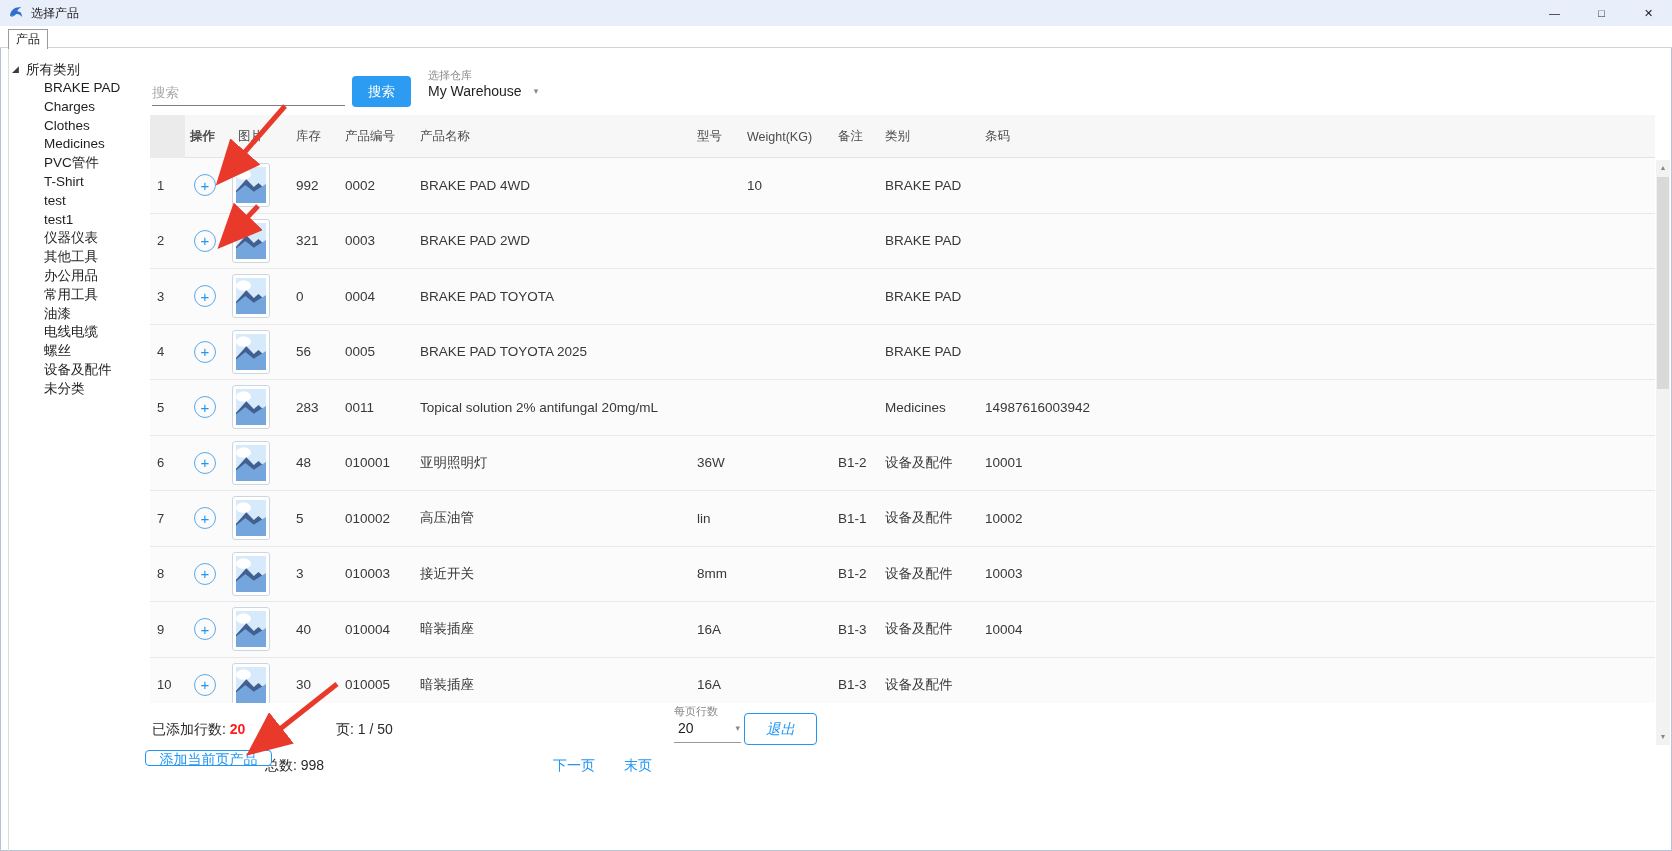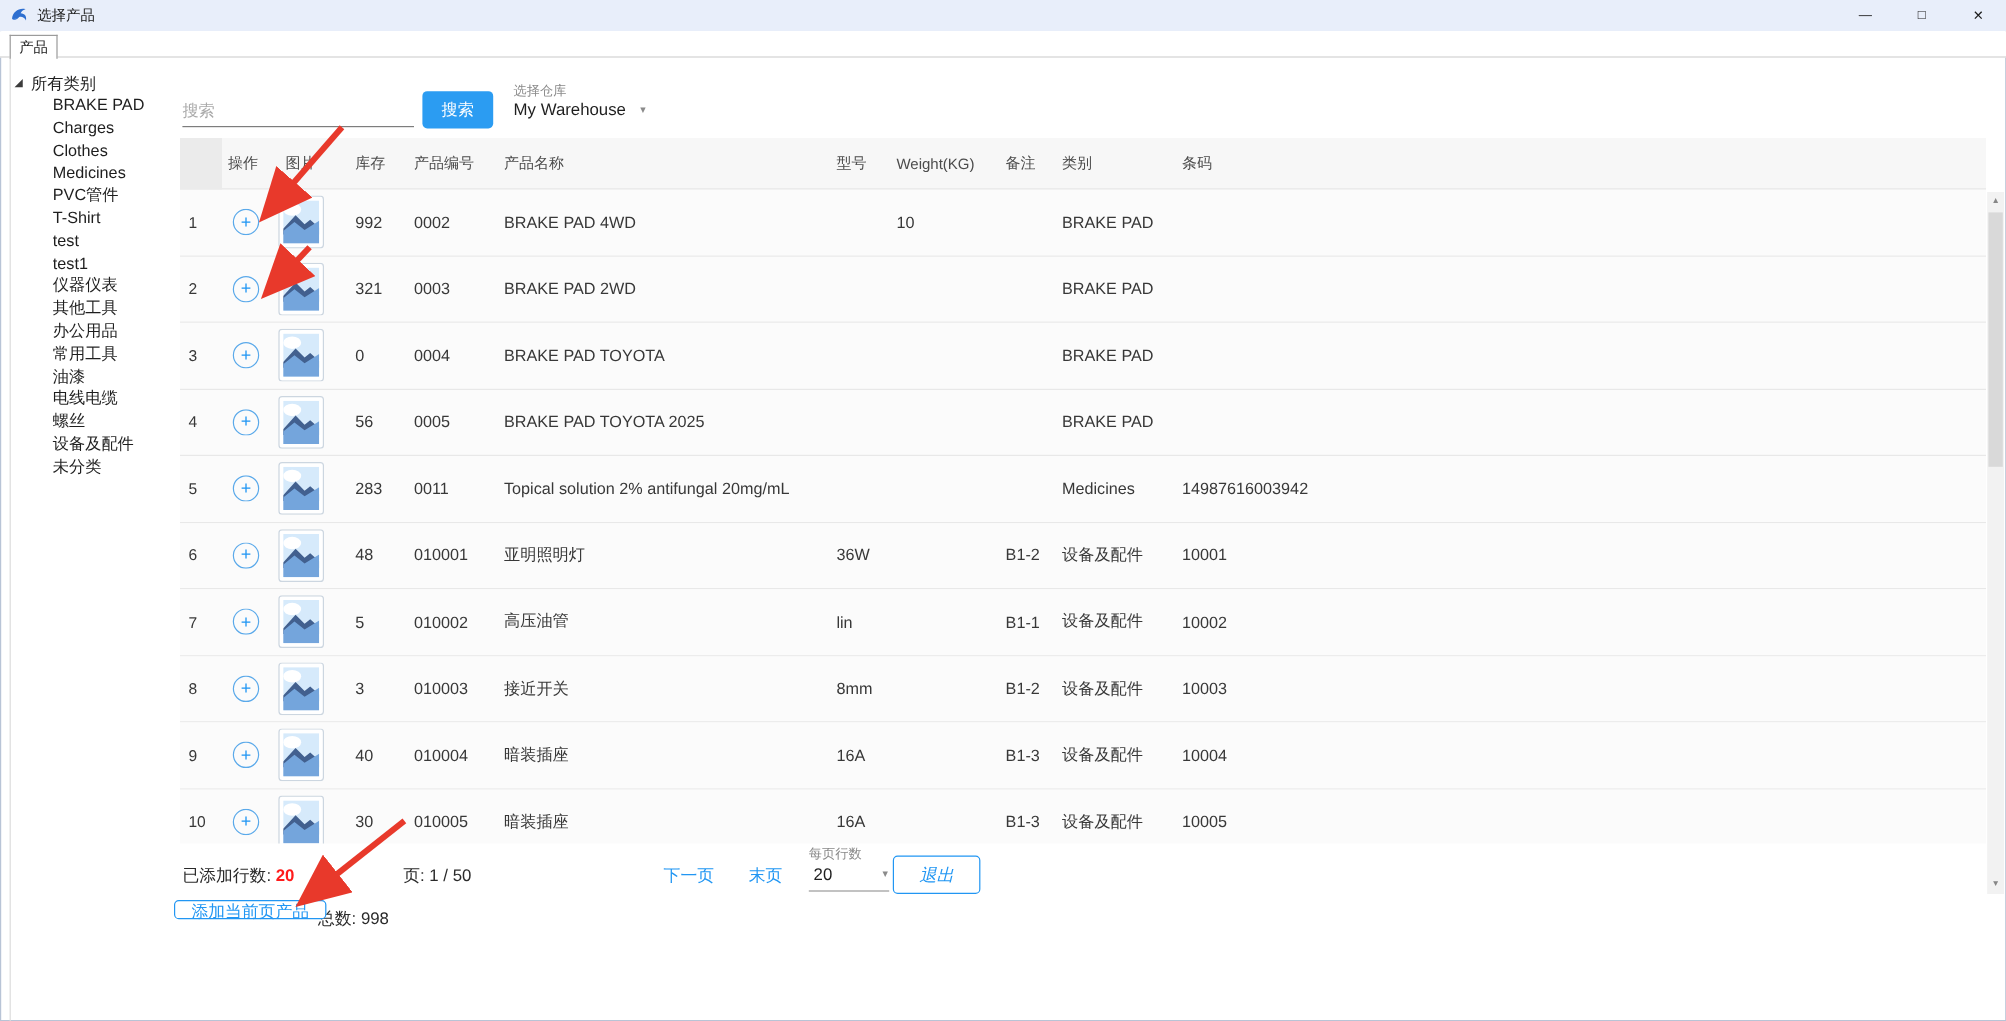--- a/index.html
+++ b/index.html
@@ -41,21 +41,21 @@
   .wh-select { position:absolute; left:428px; top:83px; font-size:14px; color:#1f1f1f;
     display:flex; align-items:center; gap:12px; cursor:default; }
   .caret { font-size:9px; color:#8b8b8b; }
   
   .table-wrap { position:absolute; left:150px; top:115px; width:1505px; height:588px; overflow:hidden; }
   .t-grid { display:grid; grid-template-columns:35px 40px 65px 49px 75px 277px 50px 91px 47px 100px 1fr; }
   .t-head { height:43px; background:#f7f7f7; align-items:center; font-size:12.5px; color:#4c4c4c;
     border-bottom:1px solid #e3e3e3; }
   .t-head .hc { padding-left:6px; }
   .t-head .hc.c1 { background:#ebebeb; height:43px; }
-  .t-head .hc.c2 { padding-left:5px; }
+  .t-head .hc.c2 { padding-left:5px;font-weight:bold; }
   .t-head .hc.c3 { padding-left:13px; }
   .t-row { height:55.5px; align-items:center; background:#fbfbfb; border-bottom:1px solid #e8e8e8;
     font-size:13.5px; color:#383838; }
   .t-row .cell { padding-left:6px; white-space:nowrap; overflow:hidden; }
   .cell.rownum { padding-left:7px; font-size:13px; }
   .cell.op { display:flex; justify-content:center; padding-left:0; }
   .plus-btn { width:22px; height:22px; border:1px solid #5aa9ea; border-radius:50%;
     background:transparent; color:#2196f3; font-size:15px; line-height:19px; text-align:center;
     cursor:pointer; font-family:inherit; padding:0; }
   .cell.pic { padding-left:7px; }
@@ -64,21 +64,21 @@
   .thumb svg { width:100%; height:100%; display:block; }
   
   .vscroll { position:absolute; left:1656px; top:160px; width:14px; height:585px; background:#f2f2f2; }
   .vscroll .arr { position:absolute; left:0; width:14px; height:14px; text-align:center;
     font-size:7px; color:#868686; line-height:14px; cursor:default; }
   .vscroll .arr.up { top:1px; } .vscroll .arr.down { bottom:1px; }
   .vscroll .thumb-bar { position:absolute; left:1px; top:17px; width:12px; height:212px; background:#d9d9d9; }
   
   .footer-text { position:absolute; font-size:14px; color:#2a2a2a; white-space:nowrap; }
   .count-red { color:#ff1b1b; font-weight:bold; }
-  .pager-link { position:absolute; font-size:14px; color:#2196f3; font-weight:500; cursor:pointer; white-space:nowrap; }
+  .pager-link { position:absolute; font-size:14px; color:#2196f3; font-weight:500; cursor:pointer; white-space:nowrap;margin-top:36px; }
   .pp-label { position:absolute; left:674px; top:704px; font-size:11px; color:#8a8a8a; }
   .pp-select { position:absolute; left:678px; top:720px; width:62px; font-size:14px; color:#1f1f1f;
     display:flex; justify-content:space-between; align-items:center; cursor:default; }
   .pp-underline { position:absolute; left:674px; top:742px; width:67px; height:1px; background:#9a9a9a; }
   .btn-outline { position:absolute; background:#fff; border:1.5px solid #2196f3; border-radius:4px;
     color:#2196f3; font-size:14px; font-family:inherit; cursor:pointer; }
   .exit-btn { left:744px; top:713px; width:73px; height:32px; font-size:14.5px;font-style:italic; }
   .addpage-btn { left:145px; top:750px; width:127px; height:16px; }
   
   .arrows { position:absolute; left:0; top:0; width:1672px; height:851px; pointer-events:none; z-index:50; }
@@ -386,21 +386,20 @@
   </svg>
 </div>
         </div>
         <div class="cell">30</div>
         <div class="cell">010005</div>
         <div class="cell">暗装插座</div>
         <div class="cell">16A</div>
         <div class="cell"></div>
         <div class="cell">B1-3</div>
         <div class="cell">设备及配件</div>
-        <div class="cell">10005</div>
       </div>
     </div>
 </div>
 
 <div class="vscroll">
   <div class="arr up">▲</div>
   <div class="thumb-bar"></div>
   <div class="arr down">▼</div>
 </div>
 

